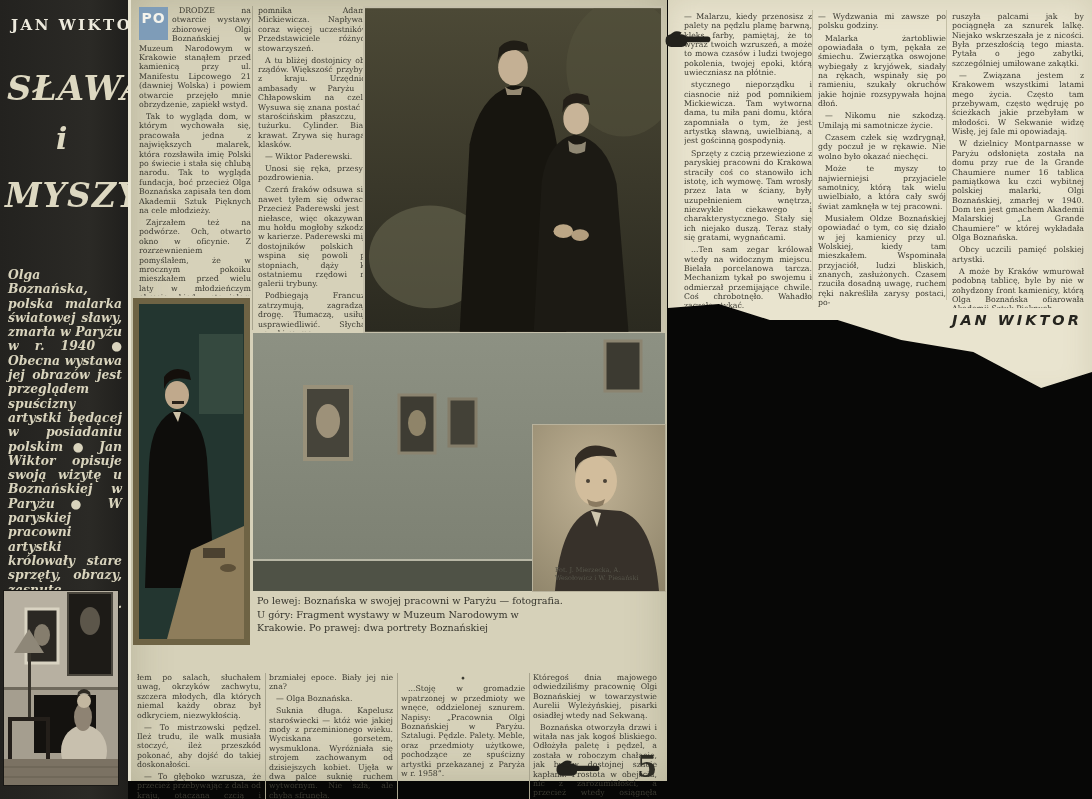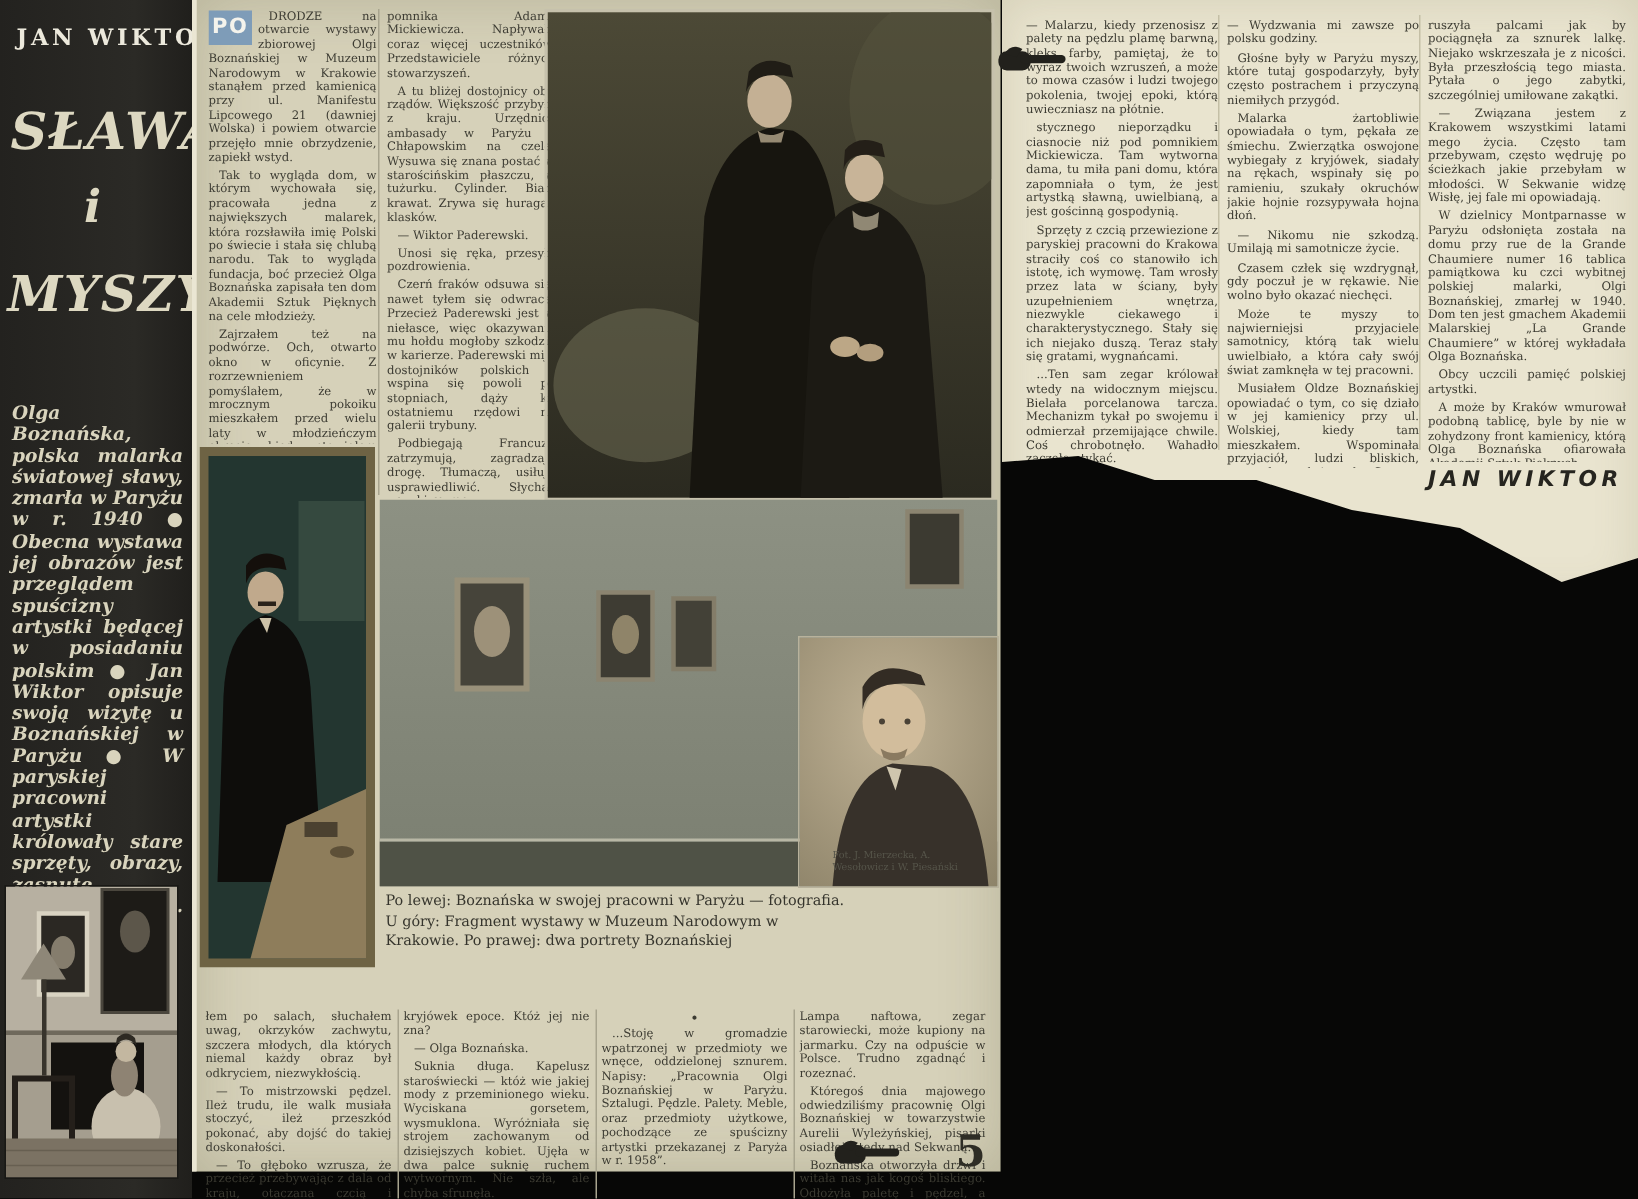--- a/index.html
+++ b/index.html
@@ -26,21 +26,21 @@
   #magazine-page{left:128px;top:0;width:536px;height:781px;background:#d6d1b9;
      border-left:3px solid #eae6d3;box-shadow:inset 0 0 40px rgba(90,90,60,.25);}
   .col{color:#3c3b32;font-size:7.8px;line-height:9.4px;text-align:justify;overflow:hidden;}
   .col p{margin:0 0 2.5px 0;text-indent:7px;}
   .col p:first-child{text-indent:0;}
   .col p.bullet-sep{text-align:center;text-indent:0;font-weight:bold;margin:1px 0;}
   #mag-col1{left:8px;top:6px;width:112px;height:290px;}
   #mag-col2{left:127px;top:6px;width:112px;height:326px;}
   .vrule{width:1px;background:#a8a48e;}
   #rule-top{left:121px;top:6px;height:324px;}
-  #dropcap{float:left;width:29px;height:23px;margin:1px 4px 1px 0;background:#7e9cb8;
+  #dropcap{float:left;width:29px;height:33px;margin:1px 4px 1px 0;background:#7e9cb8;
      color:#f4f3ec;font-family:"DejaVu Sans",sans-serif;font-weight:bold;font-size:14px;
      line-height:23px;text-align:center;letter-spacing:1px;}
 
   #painting-two-women{left:232px;top:6px;width:300px;height:328px;border:2px solid #c6c1ac;box-sizing:border-box;}
   #painting-man{left:2px;top:298px;width:117px;height:347px;}
   #wall-photo{left:122px;top:333px;width:412px;height:258px;}
   #portrait-photo{left:402px;top:425px;width:132px;height:166px;outline:1px solid #b8b29c;}
 
   #photo-credit{left:424px;top:566px;width:100px;font-size:6.4px;line-height:8px;color:#56554a;}
   #photo-caption{left:126px;top:594px;width:312px;font-size:9.6px;line-height:13.5px;color:#35342c;text-align:left;}
@@ -205,33 +205,32 @@
   <div class="abs" id="photo-caption">Po lewej: Boznańska w swojej pracowni w Paryżu — fotografia. U góry: Fragment wystawy w Muzeum Narodowym w Krakowie. Po prawej: dwa portrety Boznańskiej</div>
 
   <div class="abs" id="bottom-cols">
     <div class="bcol col" id="bcol-a">
         <p>łem po salach, słuchałem uwag, okrzyków zachwytu, szczera młodych, dla których niemal każdy obraz był odkryciem, niezwykłością.</p>
         <p>— To mistrzowski pędzel. Ileż trudu, ile walk musiała stoczyć, ileż przeszkód pokonać, aby dojść do takiej doskonałości.</p>
         <p>— To głęboko wzrusza, że przecież przebywając z dala od kraju, otaczana czcią i uwielbieniem, jako bardzo wybitna artystka pamiętała o rodzinnym mieście i ofiarowała tak cenną spuściznę.</p>
       </div>
     <div class="brule vrule" id="brule-1"></div>
     <div class="bcol col" id="bcol-b">
-        <p>kryjówek epoce. Któż jej nie zna?</p>
+        <p>brzmiałej epoce. Biały jej nie zna?</p>
         <p>— Olga Boznańska.</p>
         <p>Suknia długa. Kapelusz staroświecki — któż wie jakiej mody z przeminionego wieku. Wyciskana gorsetem, wysmuklona. Wyróżniała się strojem zachowanym od dzisiejszych kobiet. Ujęła w dwa palce suknię ruchem wytwornym. Nie szła, ale chyba sfrunęła.</p>
         <p>Ignacy Paderewski i Olga Boznańska, dwaj ambasadorzy rozsławiający imię Polski.</p>
       </div>
     <div class="brule vrule" id="brule-2"></div>
     <div class="bcol col" id="bcol-c">
         <p class="bullet-sep">•</p>
         <p>...Stoję w gromadzie wpatrzonej w przedmioty we wnęce, oddzielonej sznurem. Napisy: „Pracownia Olgi Boznańskiej w Paryżu. Sztalugi. Pędzle. Palety. Meble, oraz przedmioty użytkowe, pochodzące ze spuścizny artystki przekazanej z Paryża w r. 1958”.</p>
       </div>
     <div class="brule vrule" id="brule-3"></div>
     <div class="bcol col" id="bcol-d">
-        <p>Lampa naftowa, zegar starowiecki, może kupiony na jarmarku. Czy na odpuście w Polsce. Trudno zgadnąć i rozeznać.</p>
         <p>Któregoś dnia majowego odwiedziliśmy pracownię Olgi Boznańskiej w towarzystwie Aurelii Wyleżyńskiej, pisarki osiadłej wtedy nad Sekwaną.</p>
         <p>Boznańska otworzyła drzwi i witała nas jak kogoś bliskiego. Odłożyła paletę i pędzel, a została w roboczym chałacie, jak by w dostojnej szacie kapłana. Prostota w obejściu, nic z zarozumiałości, a przecież wtedy osiągnęła szczyt światowej sławy.</p>
       </div>
   </div>
 
   <svg class="abs" id="manicule-bottom" viewBox="0 0 60 26">
     <rect class="hand" x="2" y="7" width="27" height="16" rx="7"></rect>
     <rect class="hand" x="20" y="10" width="38" height="7" rx="3.5"></rect>
     <path class="hand" d="M7 9 q6 -9 15 -4 l-5 7z"></path>
   </svg>
@@ -241,21 +240,20 @@
 <div class="abs" id="right-clipping">
   <div class="ccol" id="ccol-1">
       <p>— Malarzu, kiedy przenosisz z palety na pędzlu plamę barwną, kleks farby, pamiętaj, że to wyraz twoich wzruszeń, a może to mowa czasów i ludzi twojego pokolenia, twojej epoki, którą uwieczniasz na płótnie.</p>
       <p>stycznego nieporządku i ciasnocie niż pod pomnikiem Mickiewicza. Tam wytworna dama, tu miła pani domu, która zapomniała o tym, że jest artystką sławną, uwielbianą, a jest gościnną gospodynią.</p>
       <p>Sprzęty z czcią przewiezione z paryskiej pracowni do Krakowa straciły coś co stanowiło ich istotę, ich wymowę. Tam wrosły przez lata w ściany, były uzupełnieniem wnętrza, niezwykle ciekawego i charakterystycznego. Stały się ich niejako duszą. Teraz stały się gratami, wygnańcami.</p>
       <p>...Ten sam zegar królował wtedy na widocznym miejscu. Bielała porcelanowa tarcza. Mechanizm tykał po swojemu i odmierzał przemijające chwile. Coś chrobotnęło. Wahadło zaczęło utykać.</p>
     </div>
   <div class="crule" id="crule-1"></div>
   <div class="ccol" id="ccol-2">
       <p>— Wydzwania mi zawsze po polsku godziny.</p>
-      <p>Głośne były w Paryżu myszy, które tutaj gospodarzyły, były często postrachem i przyczyną niemiłych przygód.</p>
       <p>Malarka żartobliwie opowiadała o tym, pękała ze śmiechu. Zwierzątka oswojone wybiegały z kryjówek, siadały na rękach, wspinały się po ramieniu, szukały okruchów jakie hojnie rozsypywała hojna dłoń.</p>
       <p>— Nikomu nie szkodzą. Umilają mi samotnicze życie.</p>
       <p>Czasem człek się wzdrygnął, gdy poczuł je w rękawie. Nie wolno było okazać niechęci.</p>
       <p>Może te myszy to najwierniejsi przyjaciele samotnicy, którą tak wielu uwielbiało, a która cały swój świat zamknęła w tej pracowni.</p>
       <p>Musiałem Oldze Boznańskiej opowiadać o tym, co się działo w jej kamienicy przy ul. Wolskiej, kiedy tam mieszkałem. Wspominała przyjaciół, ludzi bliskich, znanych, zasłużonych. Czasem rzuciła dosadną uwagę, ruchem ręki nakreśliła zarysy postaci, po-</p>
     </div>
   <div class="crule" id="crule-2"></div>
   <div class="ccol" id="ccol-3">
       <p>ruszyła palcami jak by pociągnęła za sznurek lalkę. Niejako wskrzeszała je z nicości. Była przeszłością tego miasta. Pytała o jego zabytki, szczególniej umiłowane zakątki.</p>
       <p>— Związana jestem z Krakowem wszystkimi latami mego życia. Często tam przebywam, często wędruję po ścieżkach jakie przebyłam w młodości. W Sekwanie widzę Wisłę, jej fale mi opowiadają.</p>

